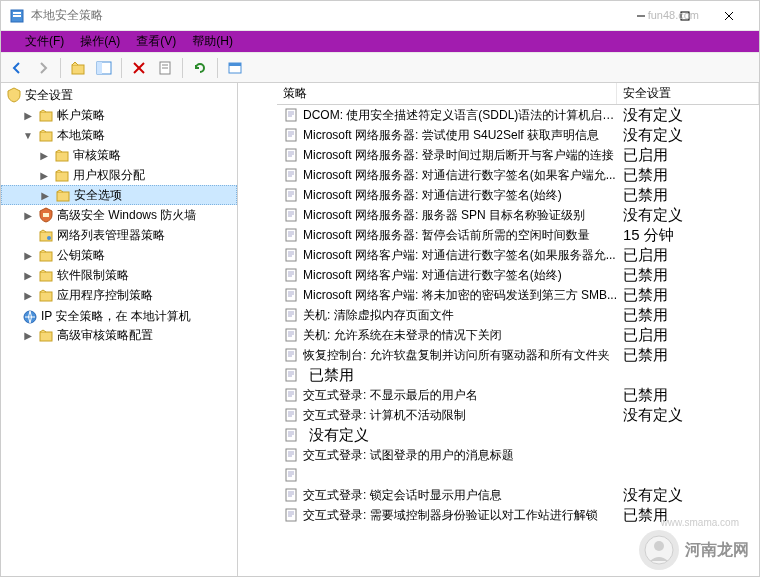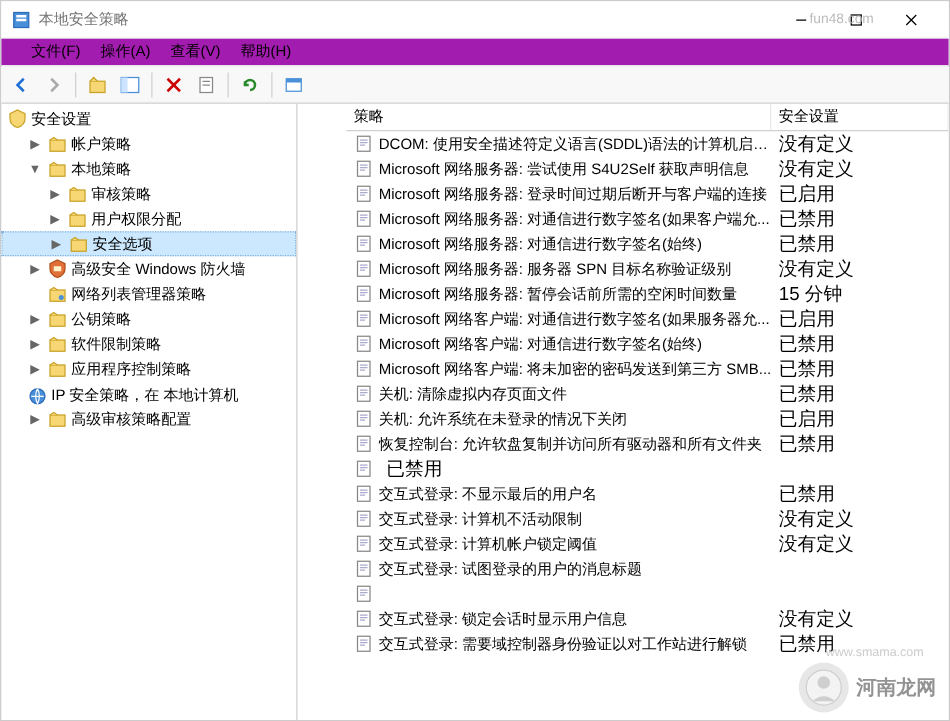--- a/index.html
+++ b/index.html
@@ -415,21 +415,20 @@
           <span class="row-policy">交互式登录: 计算机不活动限制</span>
           <span class="row-security">没有定义</span>
         </div>
         <div class="list-row">
           <svg class="row-icon" viewBox="0 0 16 16">
             <rect x="3" y="2" width="10" height="12" fill="#fff" stroke="#888"></rect>
             <line x1="5" y1="5" x2="11" y2="5" stroke="#aac"></line>
             <line x1="5" y1="7" x2="11" y2="7" stroke="#aac"></line>
             <line x1="5" y1="9" x2="9" y2="9" stroke="#aac"></line>
           </svg>
-          <span class="row-policy">交互式登录: 计算机帐户锁定阈值</span>
           <span class="row-security">没有定义</span>
         </div>
         <div class="list-row">
           <svg class="row-icon" viewBox="0 0 16 16">
             <rect x="3" y="2" width="10" height="12" fill="#fff" stroke="#888"></rect>
             <line x1="5" y1="5" x2="11" y2="5" stroke="#aac"></line>
             <line x1="5" y1="7" x2="11" y2="7" stroke="#aac"></line>
             <line x1="5" y1="9" x2="9" y2="9" stroke="#aac"></line>
           </svg>
           <span class="row-policy">交互式登录: 试图登录的用户的消息标题</span>

